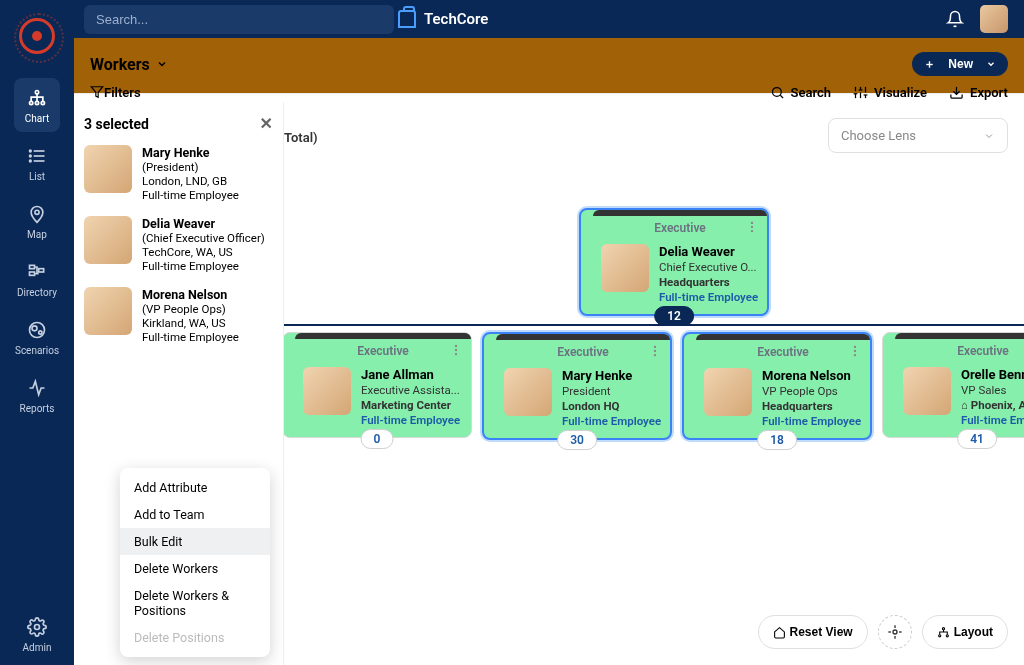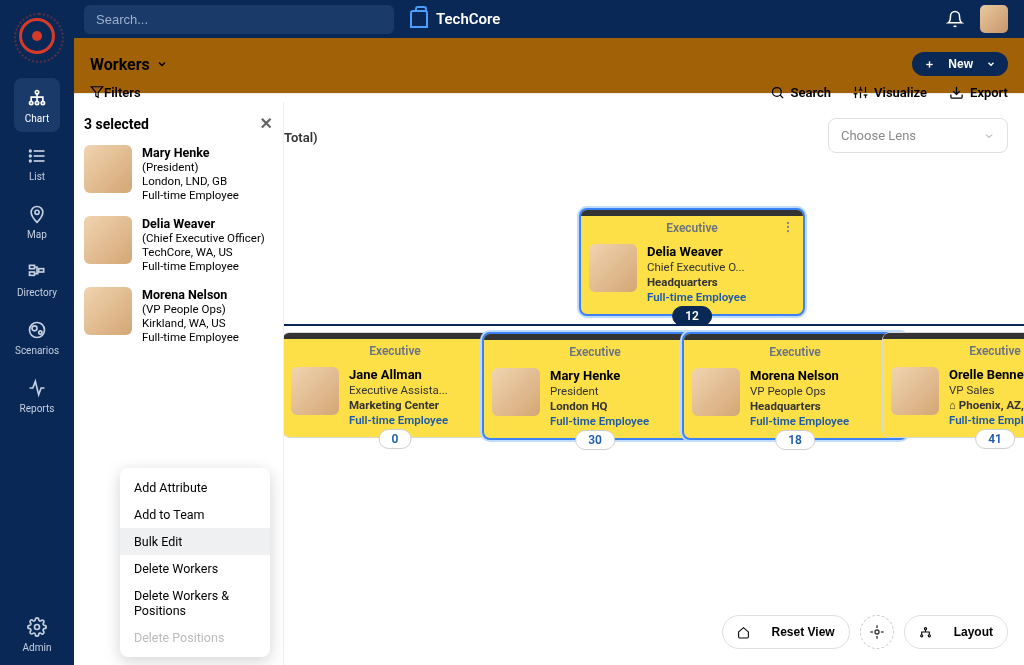--- a/index.html
+++ b/index.html
@@ -1,19 +1,19 @@
 <!DOCTYPE html>
 <html><head>
 <meta charset="utf-8">
 <style>
 * { box-sizing: border-box; margin: 0; padding: 0; }
 body { font-family: -apple-system, BlinkMacSystemFont, "Segoe UI", Roboto, sans-serif; background: #fff; width: 1024px; height: 665px; overflow: hidden; position: relative; }
 
 
-.topbar { height: 38px; background: #0a2855; display: flex; align-items: center; padding: 0 16px 0 84px; gap: 16px; }
+.topbar { height: 38px; background: #0a2855; display: flex; align-items: center; padding: 0 16px 0 84px; gap: 4px; }
 .search-input { flex: 0 0 310px; background: #1a3a6a; border: none; border-radius: 6px; padding: 7px 12px; color: #fff; font-size: 13px; }
 .search-input::placeholder { color: #9db0cc; }
 .brand { display: flex; align-items: center; gap: 8px; color: #fff; font-weight: 600; font-size: 15px; }
 .brand-icon { width: 18px; height: 18px; border: 2px solid #4a9eff; border-radius: 3px 3px 0 0; position: relative; }
 .brand-icon::before { content: ""; position: absolute; left: 3px; top: -6px; width: 8px; height: 4px; border: 2px solid #4a9eff; border-bottom: none; border-radius: 3px 3px 0 0; }
 .topbar-right { margin-left: auto; display: flex; align-items: center; gap: 16px; }
 .bell-icon { width: 18px; height: 18px; color: #fff; }
 .avatar-top { width: 28px; height: 28px; border-radius: 5px; background: linear-gradient(135deg, #e8c9a0, #c9956a); }
 
 
@@ -38,21 +38,21 @@
 
 
 .canvas { position: absolute; left: 74px; right: 0; top: 102px; bottom: 0; background: #fff; overflow: hidden; }
 .total-lbl { position: absolute; left: 210px; top: 28px; font-size: 13px; font-weight: 600; color: #333; }
 .lens-combo { position: absolute; right: 16px; top: 16px; width: 180px; border: 1px solid #e0e0e0; border-radius: 8px; padding: 9px 12px; font-size: 13px; color: #888; display: flex; align-items: center; cursor: pointer; }
 .lens-combo svg { margin-left: auto; }
 
 
 .org-area { position: absolute; left: 0; right: 0; top: 100px; height: 360px; }
 .hline { position: absolute; left: 0; right: 0; top: 122px; height: 2px; background: #0a2855; }
-.card { position: absolute; width: 226px; background: #fde047; border-radius: 8px; border: 1px solid #d8d8d8; overflow: visible; }
+.card { position: absolute; width: 190px; background: #86efac; border-radius: 8px; border: 1px solid #d8d8d8; overflow: visible; padding-left: 12px; }
 .card.selected { border: 2px solid #3b82f6; box-shadow: 0 0 0 2px #bfdbfe; }
 .card-top { height: 6px; background: #333; border-radius: 8px 8px 0 0; }
 .card-head { display: flex; align-items: center; padding: 5px 10px; }
 .card-dept { margin: 0 auto; font-size: 12px; font-weight: 600; color: #6b7280; }
 .card-menu { position: absolute; right: 8px; top: 10px; cursor: pointer; color: #888; }
 .card-body { display: flex; gap: 10px; padding: 4px 8px 10px; }
 .card-img { width: 48px; height: 48px; border-radius: 6px; background: linear-gradient(135deg, #f0d4b0, #d4a675); flex-shrink: 0; }
 .card-info { display: flex; flex-direction: column; gap: 1px; min-width: 0; }
 .card-name { font-weight: 700; font-size: 13px; white-space: nowrap; overflow: hidden; text-overflow: ellipsis; }
 .card-role { font-size: 11.5px; color: #333; white-space: nowrap; overflow: hidden; text-overflow: ellipsis; }
@@ -71,21 +71,21 @@
 .sel-name { font-weight: 700; font-size: 12.5px; }
 
 
 .ctx-menu { position: absolute; left: 120px; bottom: 8px; width: 150px; background: #fff; border-radius: 8px; box-shadow: 0 4px 16px rgba(0,0,0,0.18); padding: 6px 0; z-index: 30; font-size: 12.5px; }
 .ctx-item { padding: 6px 14px; cursor: pointer; }
 .ctx-item:hover, .ctx-item.hl { background: #eef0f2; }
 .ctx-item.disabled { color: #bbb; cursor: default; }
 
 
 .bottom-ctrls { position: absolute; right: 16px; bottom: 16px; display: flex; gap: 10px; z-index: 5; }
-.pill-btn { background: #fff; border: 1px solid #e0e0e0; border-radius: 18px; padding: 7px 14px; font-size: 12px; font-weight: 600; display: flex; align-items: center; gap: 22px; cursor: pointer; }
+.pill-btn { background: #fff; border: 1px solid #e0e0e0; border-radius: 18px; padding: 7px 14px; font-size: 12px; font-weight: 600; display: flex; align-items: center; gap: 4px; cursor: pointer; }
 .round-btn { width: 34px; height: 34px; border: 1px dashed #ccc; border-radius: 50%; background: #fff; display: flex; align-items: center; justify-content: center; cursor: pointer; }
 
 svg { display: block; }
 </style>
 </head>
 <body>
 
 <div class="sidebar">
   <div class="logo"></div>
   <div class="nav-item active">

